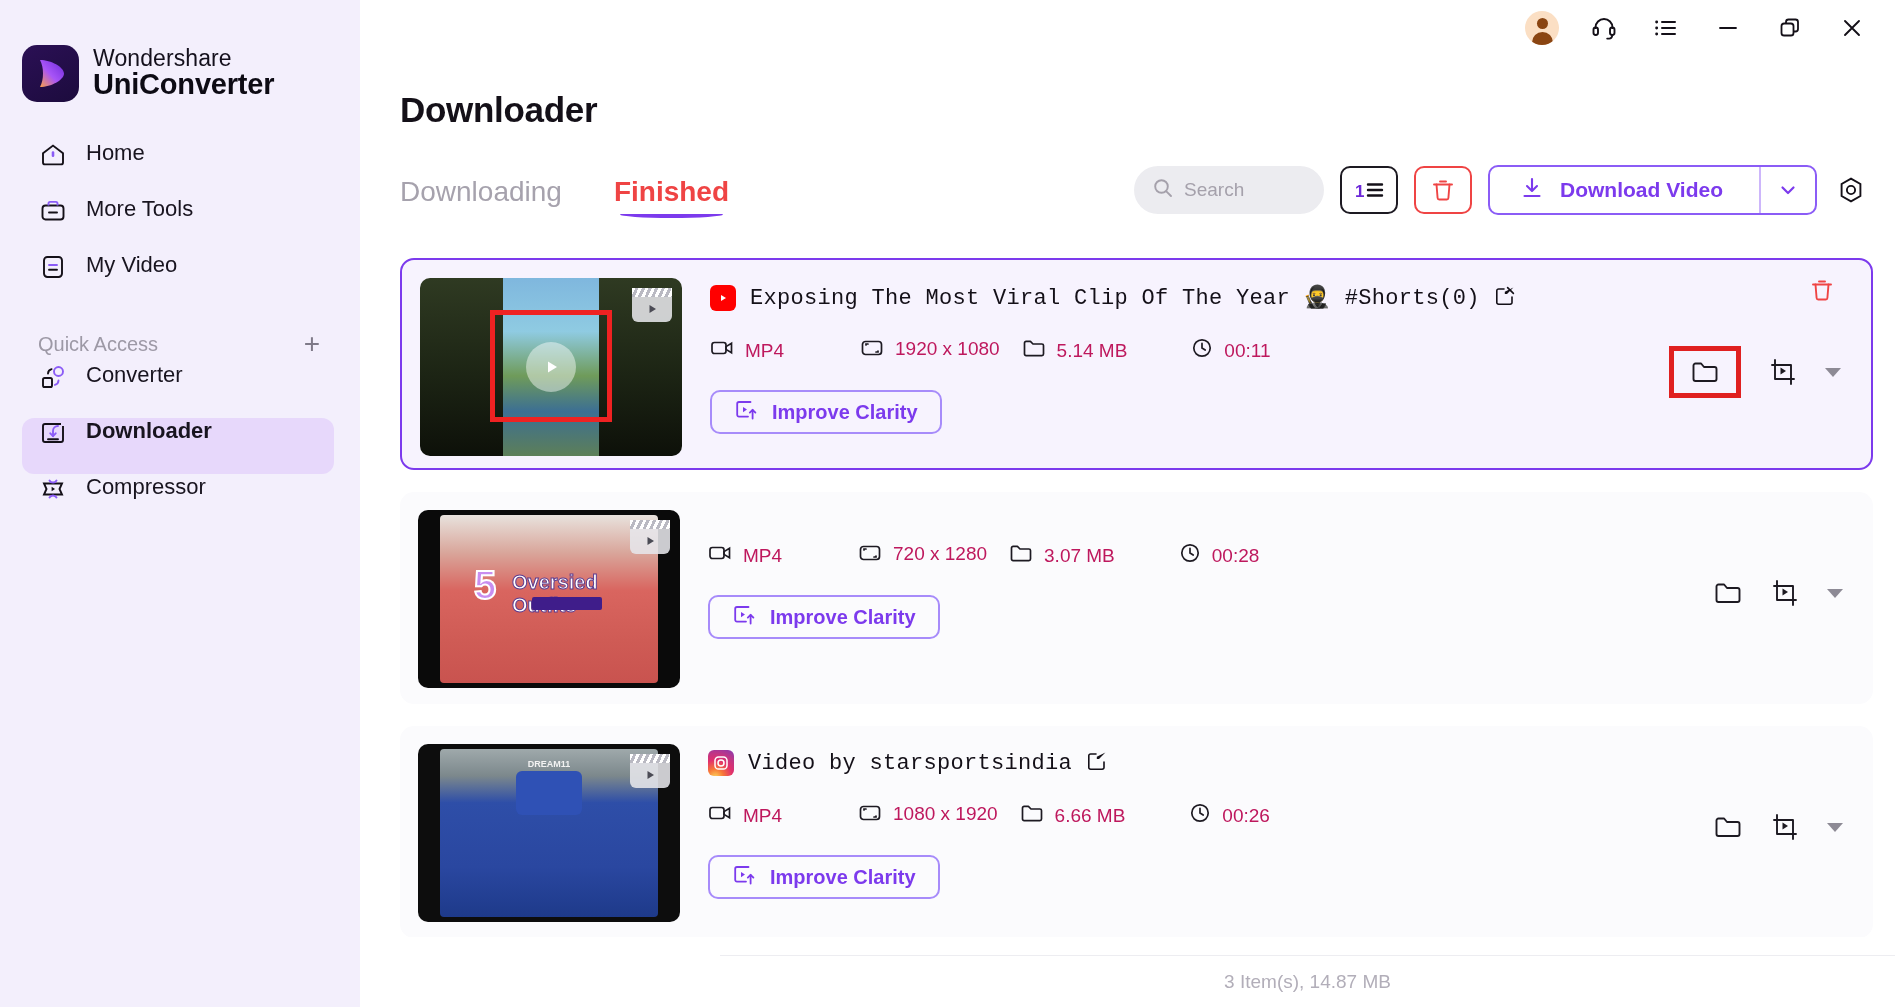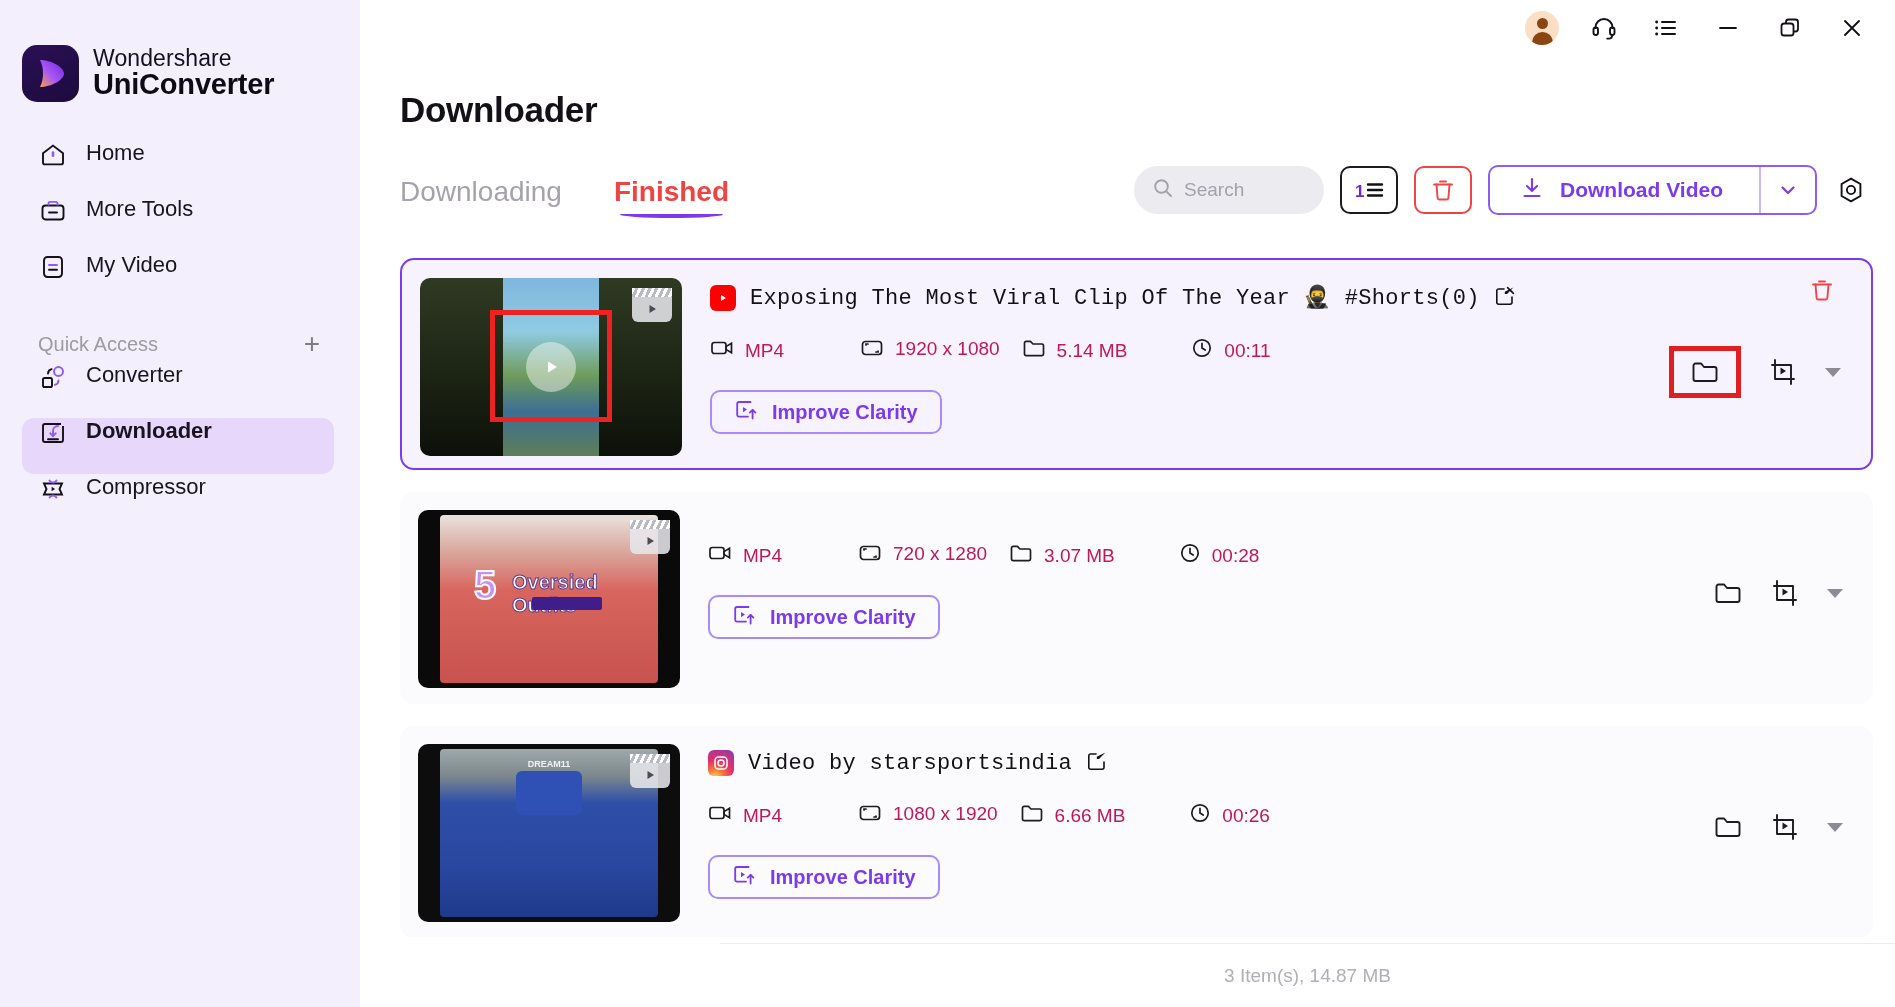--- a/index.html
+++ b/index.html
@@ -166,21 +166,21 @@
   .improve .lbl { font-size: 20px; font-weight: bold; color: #7c3aed; }
 
   .actions { position: absolute; right: 30px; top: 0; height: 100%; }
   .trash-top { position: absolute; right: 6px; top: 16px; cursor: pointer; }
   .act-row { position: absolute; right: 0; top: 86px; display: flex; align-items: center; gap: 26px; }
   .act-ico { cursor: pointer; display:flex; align-items:center; justify-content:center; }
   .act-hl { border: 5px solid #e02020; padding: 8px 16px; }
   .caret-dn { width: 0; height: 0; border-left: 8px solid transparent; border-right: 8px solid transparent; border-top: 9px solid #8d8a95; cursor:pointer;}
 
   .footer {
-    position: absolute; left: 360px; right: 0; bottom: 0; height: 64px;
+    position: absolute; left: 360px; right: 0; bottom: 0; height: 52px;
     display: flex; align-items: center; justify-content: center;
     background: #fff; border-top: 1px solid #ededf1;
   }
   .footer .ftxt { font-size: 19px; color: #b2aeb9; }
 </style>
 </head>
 <body>
 
 <div class="app">
 

